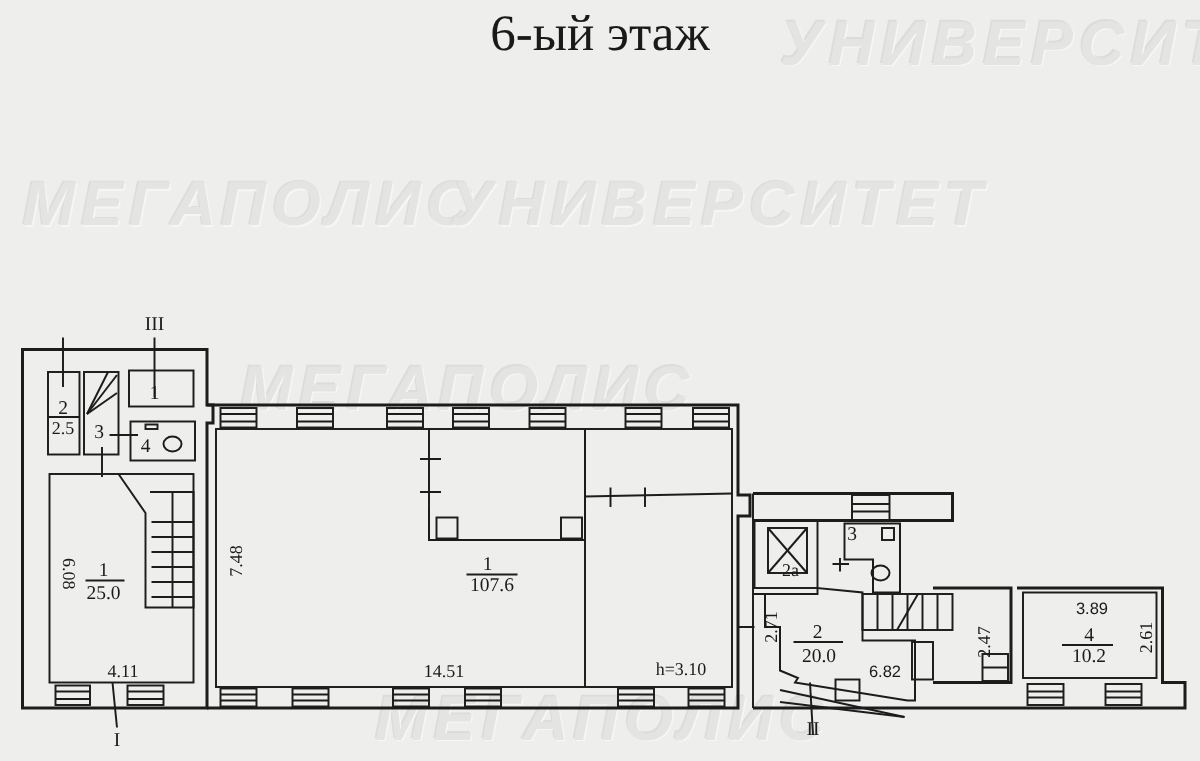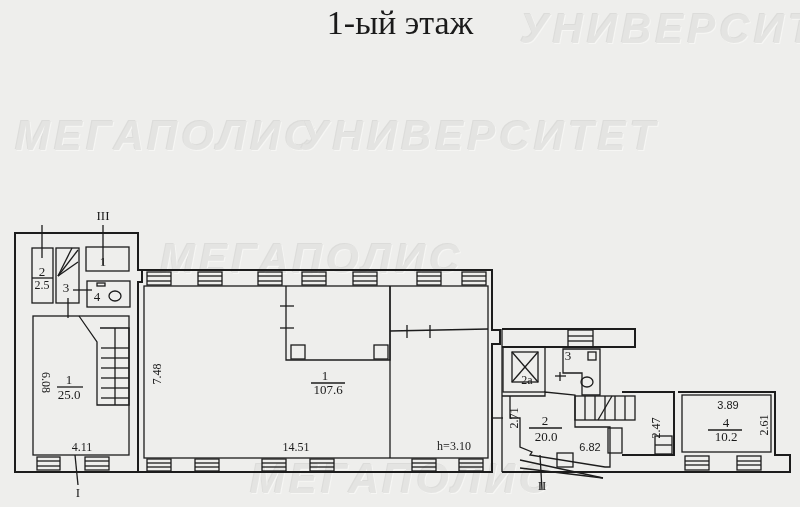--- a/index.html
+++ b/index.html
@@ -23,21 +23,21 @@
   svg { position:absolute; left:0; top:0; }
   .wall { fill:none; stroke:#1c1c1c; stroke-width:2; }
   .thin { fill:none; stroke:#1c1c1c; stroke-width:1.3; }
   .lbl { font-family:"Liberation Serif", serif; fill:#1a1a1a; font-size:13px; }
   .lbl-sm { font-family:"Liberation Serif", serif; fill:#1a1a1a; font-size:12px; }
   .lbl-b { font-family:"Liberation Sans", sans-serif; fill:#1a1a1a; font-size:11px; }
 </style>
 </head>
 <body>
 
-<div class="title">1-ый этаж</div>
+<div class="title">6-ый этаж</div>
 
 <div class="wm" style="left:15px;top:112px;">МЕГАПОЛИС</div>
 <div class="wm" style="left:300px;top:112px;">УНИВЕРСИТЕТ</div>
 <div class="wm" style="left:160px;top:235px;">МЕГАПОЛИС</div>
 <div class="wm" style="left:520px;top:5px;">УНИВЕРСИТЕТ</div>
 <div class="wm" style="left:250px;top:455px;">МЕГАПОЛИС</div>
 
 <svg width="800" height="507" viewBox="0 0 800 507">
 
   <g>

